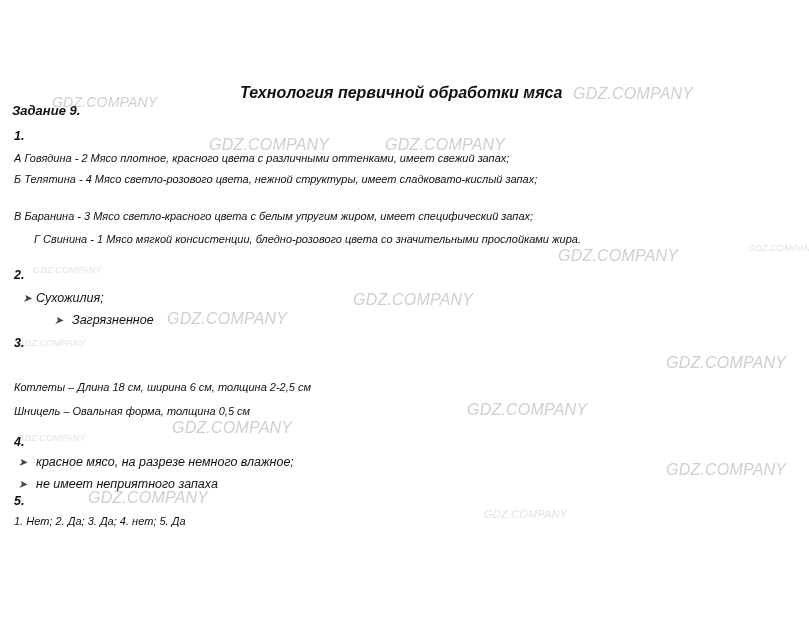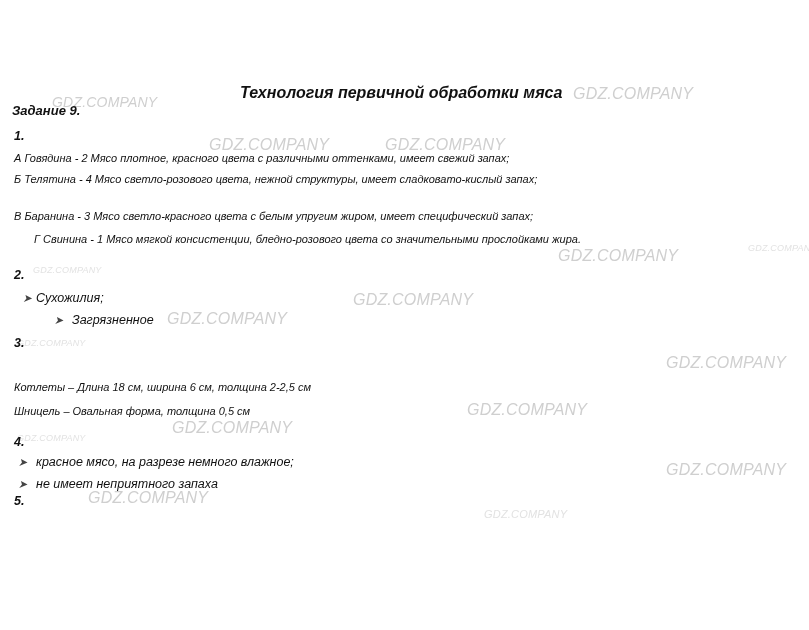--- a/index.html
+++ b/index.html
@@ -120,14 +120,15 @@
 
   <div class="num" style="top:336px;">3.</div>
   <div class="line" style="top:381px;">Котлеты – Длина 18 см, ширина 6 см, толщина 2-2,5 см</div>
   <div class="line" style="top:405px;text-align:center;">Шницель – Овальная форма, толщина 0,5 см</div>
 
   <div class="num" style="top:435px;">4.</div>
   <div class="bullet-line" style="top:477px;"><span class="bullet">➤</span><span>не имеет неприятного запаха</span></div>
   <div class="bullet-line" style="top:455px;"><span class="bullet">➤</span><span>красное мясо, на разрезе немного влажное;</span></div>
 
   <div class="num" style="top:494px;">5.</div>
+  <div class="line" style="top:515px;">1. Нет;  2. Да;  3. Да;  4. нет;  5. Да</div>
 
 </div>
 
 </body></html>

